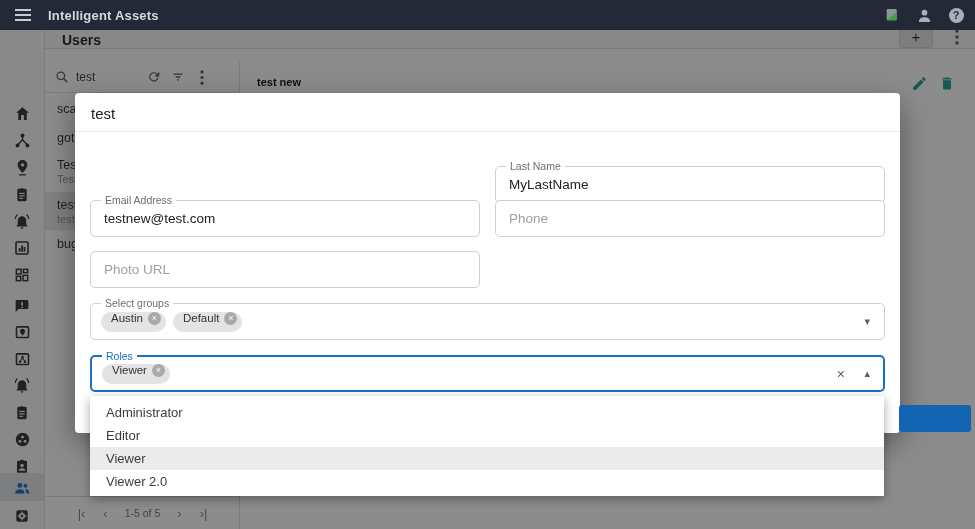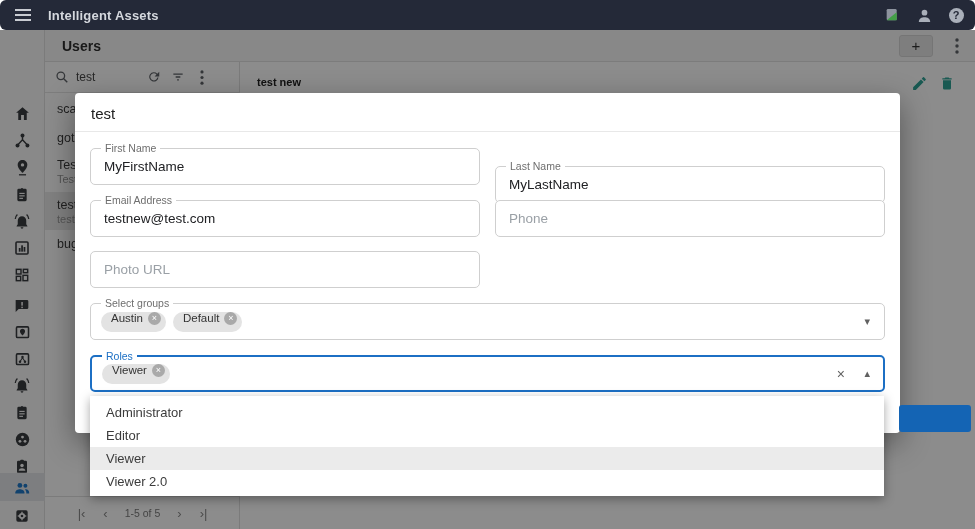--- a/index.html
+++ b/index.html
@@ -2,38 +2,38 @@
 <html><head>
 <meta charset="utf-8">
 <style>
   * { margin:0; padding:0; box-sizing:border-box; }
   html,body { width:975px; height:529px; overflow:hidden; background:#fff;
     font-family:"Liberation Sans", sans-serif; }
   .screen { position:relative; width:975px; height:529px; background:#fff; overflow:hidden; }
 
   
   .appbar { position:absolute; left:0; top:0; width:975px; height:30px; background:#242938;
-    display:flex; align-items:center; z-index:5;border-radius:6px; }
+    display:flex; align-items:center; z-index:5; }
   .appbar .burger { width:30px; height:30px; display:flex; align-items:center; justify-content:center; cursor:pointer; margin-left:8px; }
   .appbar .title { color:#d5d8de; font-size:13px; font-weight:bold; letter-spacing:.2px; margin-left:10px; }
   .appbar .spacer { flex:1; }
   .appbar .abtn { width:26px; height:26px; display:flex; align-items:center; justify-content:center; margin-right:6px; cursor:pointer; }
   .help-ring { width:15px; height:15px; border-radius:50%; background:#aab0ba; color:#242938;
     font-size:11px; font-weight:bold; text-align:center; line-height:15px; }
 
   
   .rail { position:absolute; left:0; top:30px; width:45px; height:499px; background:#fafafa;
     border-right:1px solid #e0e0e0; z-index:1; }
   .rail .ric { position:absolute; left:50%; transform:translateX(-50%); width:26px; height:26px;
     display:flex; align-items:center; justify-content:center; cursor:pointer; }
   .rail .ric.active { background:#e4e6e9; width:45px; height:28px; }
 
   
-  .toolbar { position:absolute; left:45px; top:30px; width:930px; height:32px; background:#f7f7f7;
-    border-bottom:1px solid #e2e2e2; display:flex; align-items:center; z-index:1; }
+  .toolbar { position:absolute; left:45px; top:30px; width:930px; height:19px; background:#f7f7f7;
+    border-bottom:1px solid #e2e2e2; display:flex; align-items:flex-end; z-index:1; }
   .toolbar .ttitle { font-size:14px; font-weight:bold; color:#2e2e2e; margin-left:17px; }
   .toolbar .tspacer { flex:1; }
   .toolbar .addbtn { width:34px; height:22px; background:#e6e6e6; border:1px solid #d5d5d5; border-radius:3px;
     font-size:15px; color:#333; text-align:center; line-height:20px; cursor:pointer; margin-right:14px; }
   .toolbar .tdots { width:20px; height:22px; display:flex; align-items:center; justify-content:center; cursor:pointer; margin-right:8px; }
 
   
   .listpanel { position:absolute; left:45px; top:62px; width:195px; height:467px; background:#fff;
     border-right:1px solid #e0e0e0; z-index:1; }
   .searchrow { position:absolute; left:0; top:0; width:195px; height:31px; border-bottom:1px solid #e4e4e4;
@@ -349,24 +349,20 @@
         </svg>
     </span>
   </main>
 
   <div class="backdrop"></div>
 
   <section class="modal">
     <span class="dtitle">test</span>
     <div class="ddiv"></div>
 
-    <div class="field" style="left:15px;top:55px;width:390px">
-      <span class="flabel">First Name</span>
-      <input value="MyFirstName" style="">
-    </div>
     <div class="field" style="left:420px;top:73px;width:390px">
       <span class="flabel">Last Name</span>
       <input value="MyLastName" style="">
     </div>
 
     <div class="field" style="left:15px;top:107px;width:390px">
       <span class="flabel">Email Address</span>
       <input value="testnew@test.com" style="">
     </div>
     <div class="field" style="left:420px;top:107px;width:390px">

